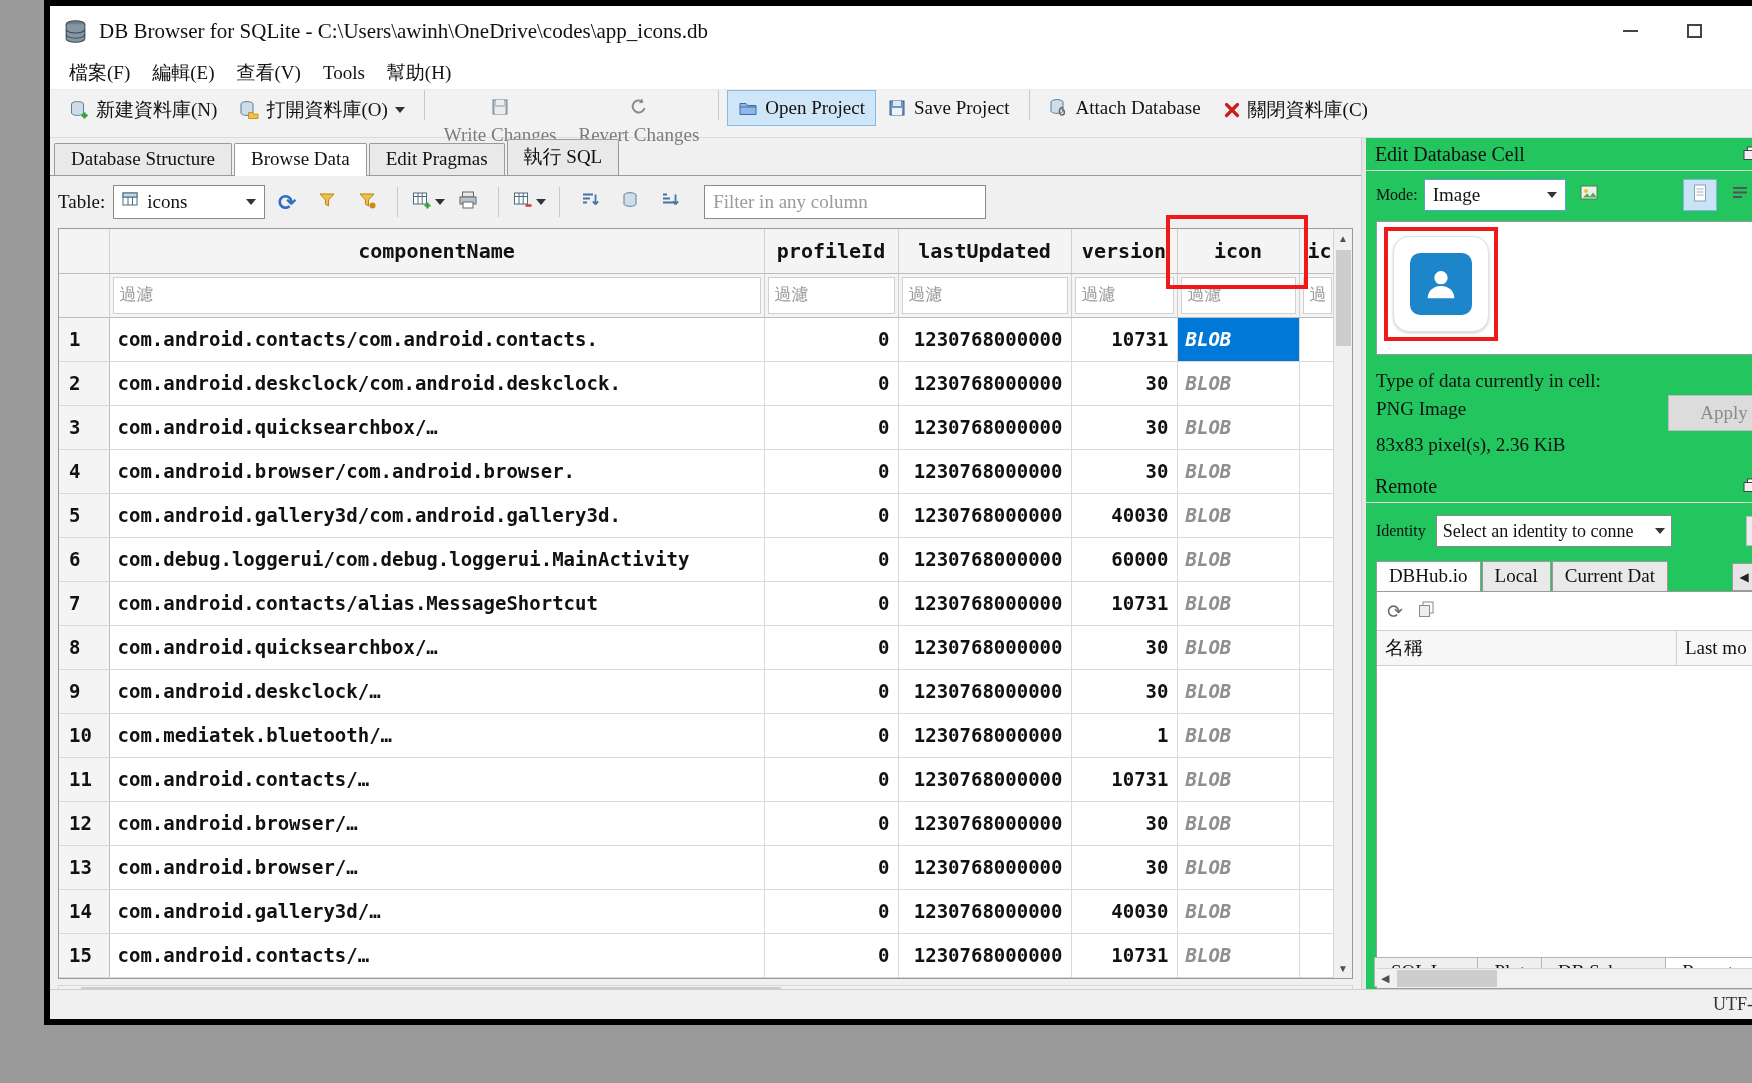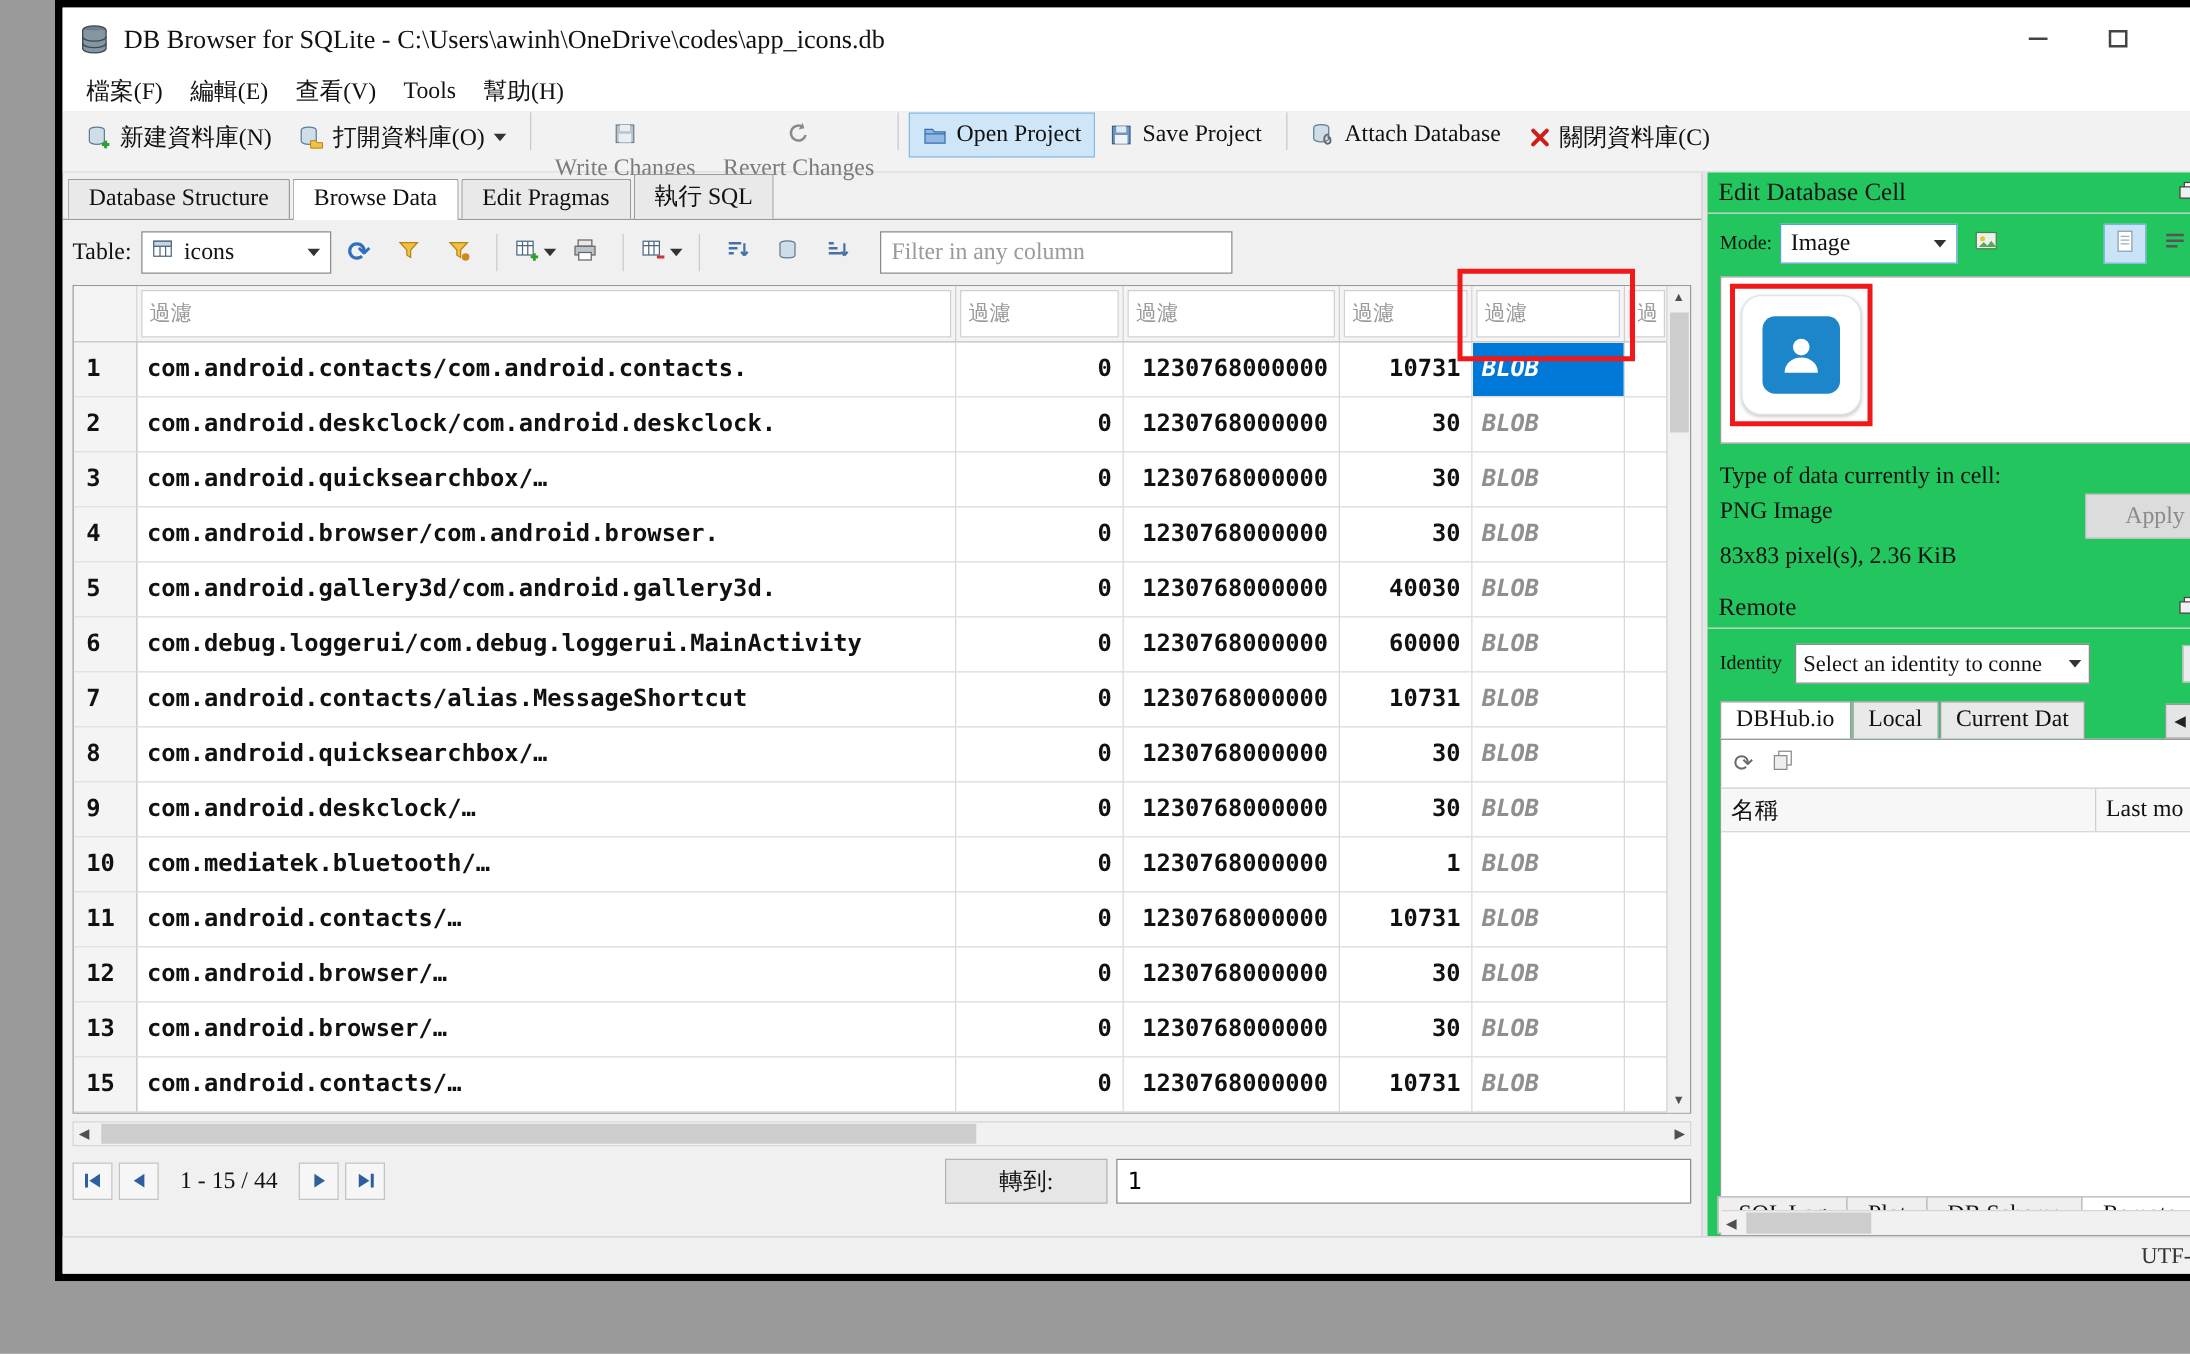--- a/index.html
+++ b/index.html
@@ -382,20 +382,29 @@
             <col style="width:50px">
               <col style="width:655px">
               <col style="width:134px">
             <col style="width:173px">
               <col style="width:106px">
               <col style="width:122px">
               <col style="width:36px">
           </colgroup>
           <thead>
             <tr>
+              <th class="corner"></th>
+              <th>componentName</th>
+              <th>profileId</th>
+              <th>lastUpdated</th>
+              <th>version</th>
+              <th>icon</th>
+              <th class="partial-h">ic</th>
+            </tr>
+            <tr>
               <th class="filter-cell corner"></th>
               <th class="filter-cell"><input placeholder="過濾" style=""></th>
               <th class="filter-cell"><input placeholder="過濾" style=""></th>
               <th class="filter-cell"><input placeholder="過濾" style=""></th>
               <th class="filter-cell"><input placeholder="過濾" style=""></th>
               <th class="filter-cell"><input placeholder="過濾" style=""></th>
               <th class="filter-cell"><input placeholder="過濾" style=""></th>
             </tr>
           </thead>
           <tbody id="grid-body">
@@ -506,20 +515,29 @@
                 <td class="c-num">30</td>
                 <td class="c-blob">BLOB</td>
                 <td class="c-partial"></td>
               </tr>
               <tr>
                 <td class="rownum">13</td>
                 <td class="c-text">com.android.browser/…</td>
                 <td class="c-num">0</td>
                 <td class="c-num">1230768000000</td>
                 <td class="c-num">30</td>
+                <td class="c-blob">BLOB</td>
+                <td class="c-partial"></td>
+              </tr>
+              <tr>
+                <td class="rownum">14</td>
+                <td class="c-text">com.android.gallery3d/…</td>
+                <td class="c-num">0</td>
+                <td class="c-num">1230768000000</td>
+                <td class="c-num">40030</td>
                 <td class="c-blob">BLOB</td>
                 <td class="c-partial"></td>
               </tr>
               <tr>
                 <td class="rownum">15</td>
                 <td class="c-text">com.android.contacts/…</td>
                 <td class="c-num">0</td>
                 <td class="c-num">1230768000000</td>
                 <td class="c-num">10731</td>
                 <td class="c-blob">BLOB</td>

